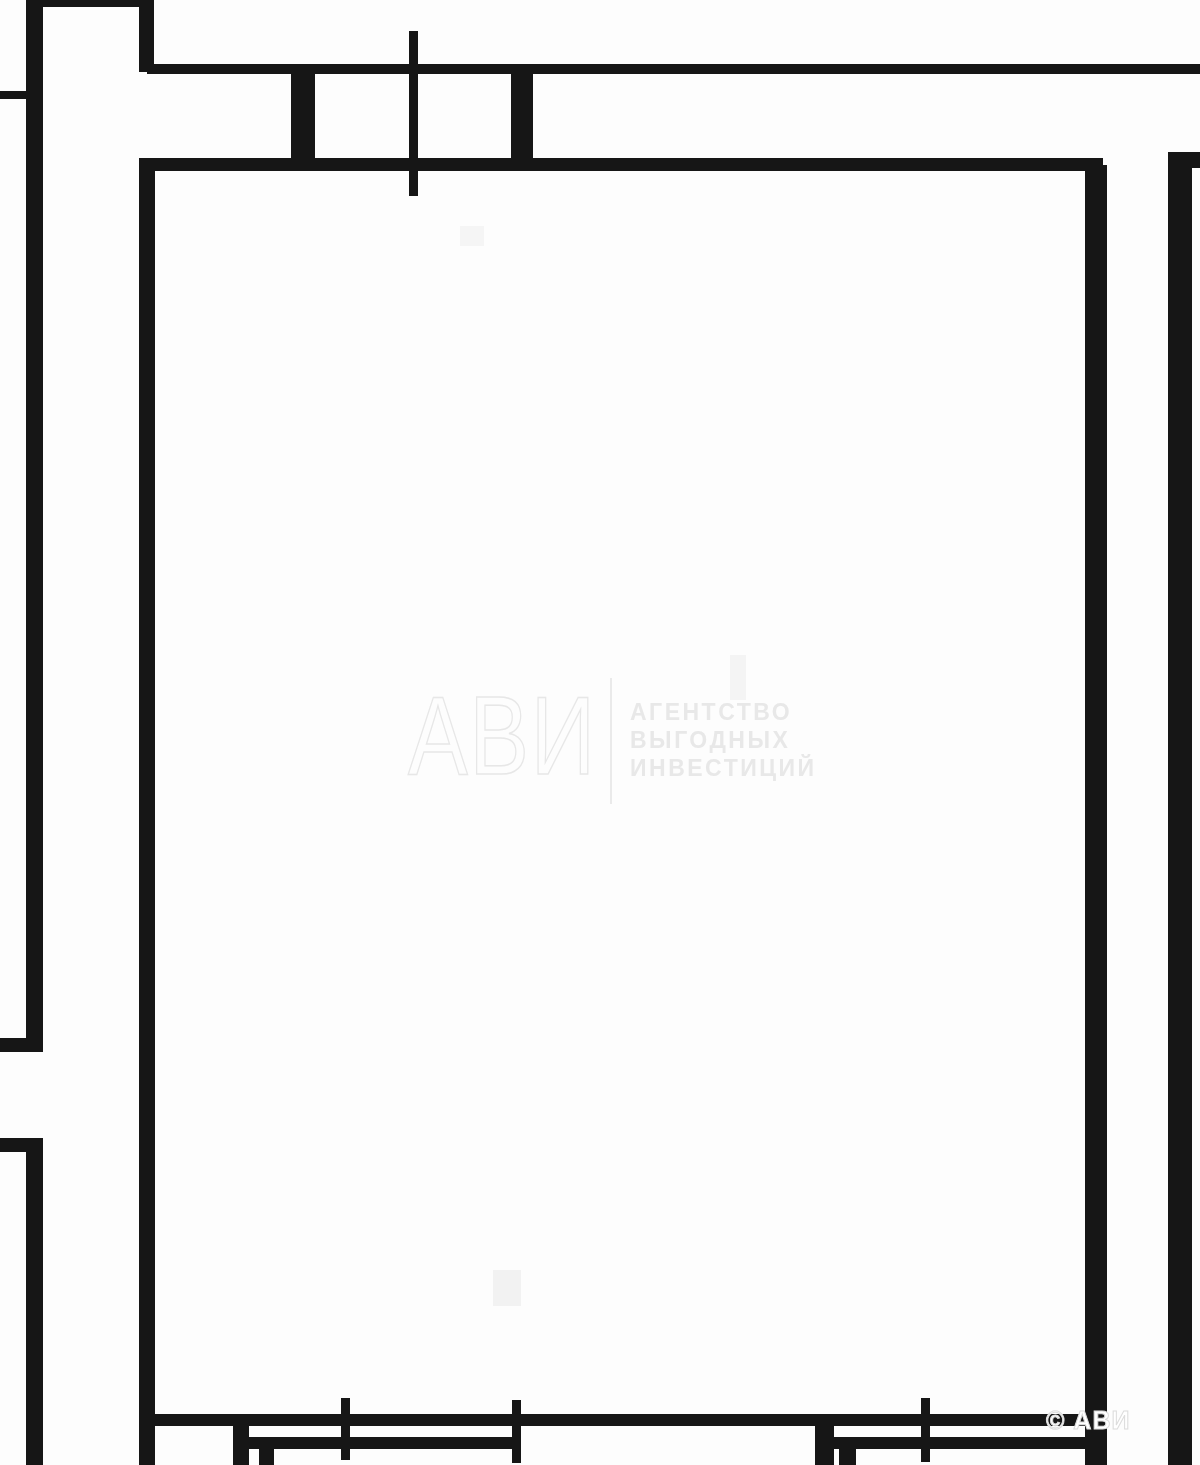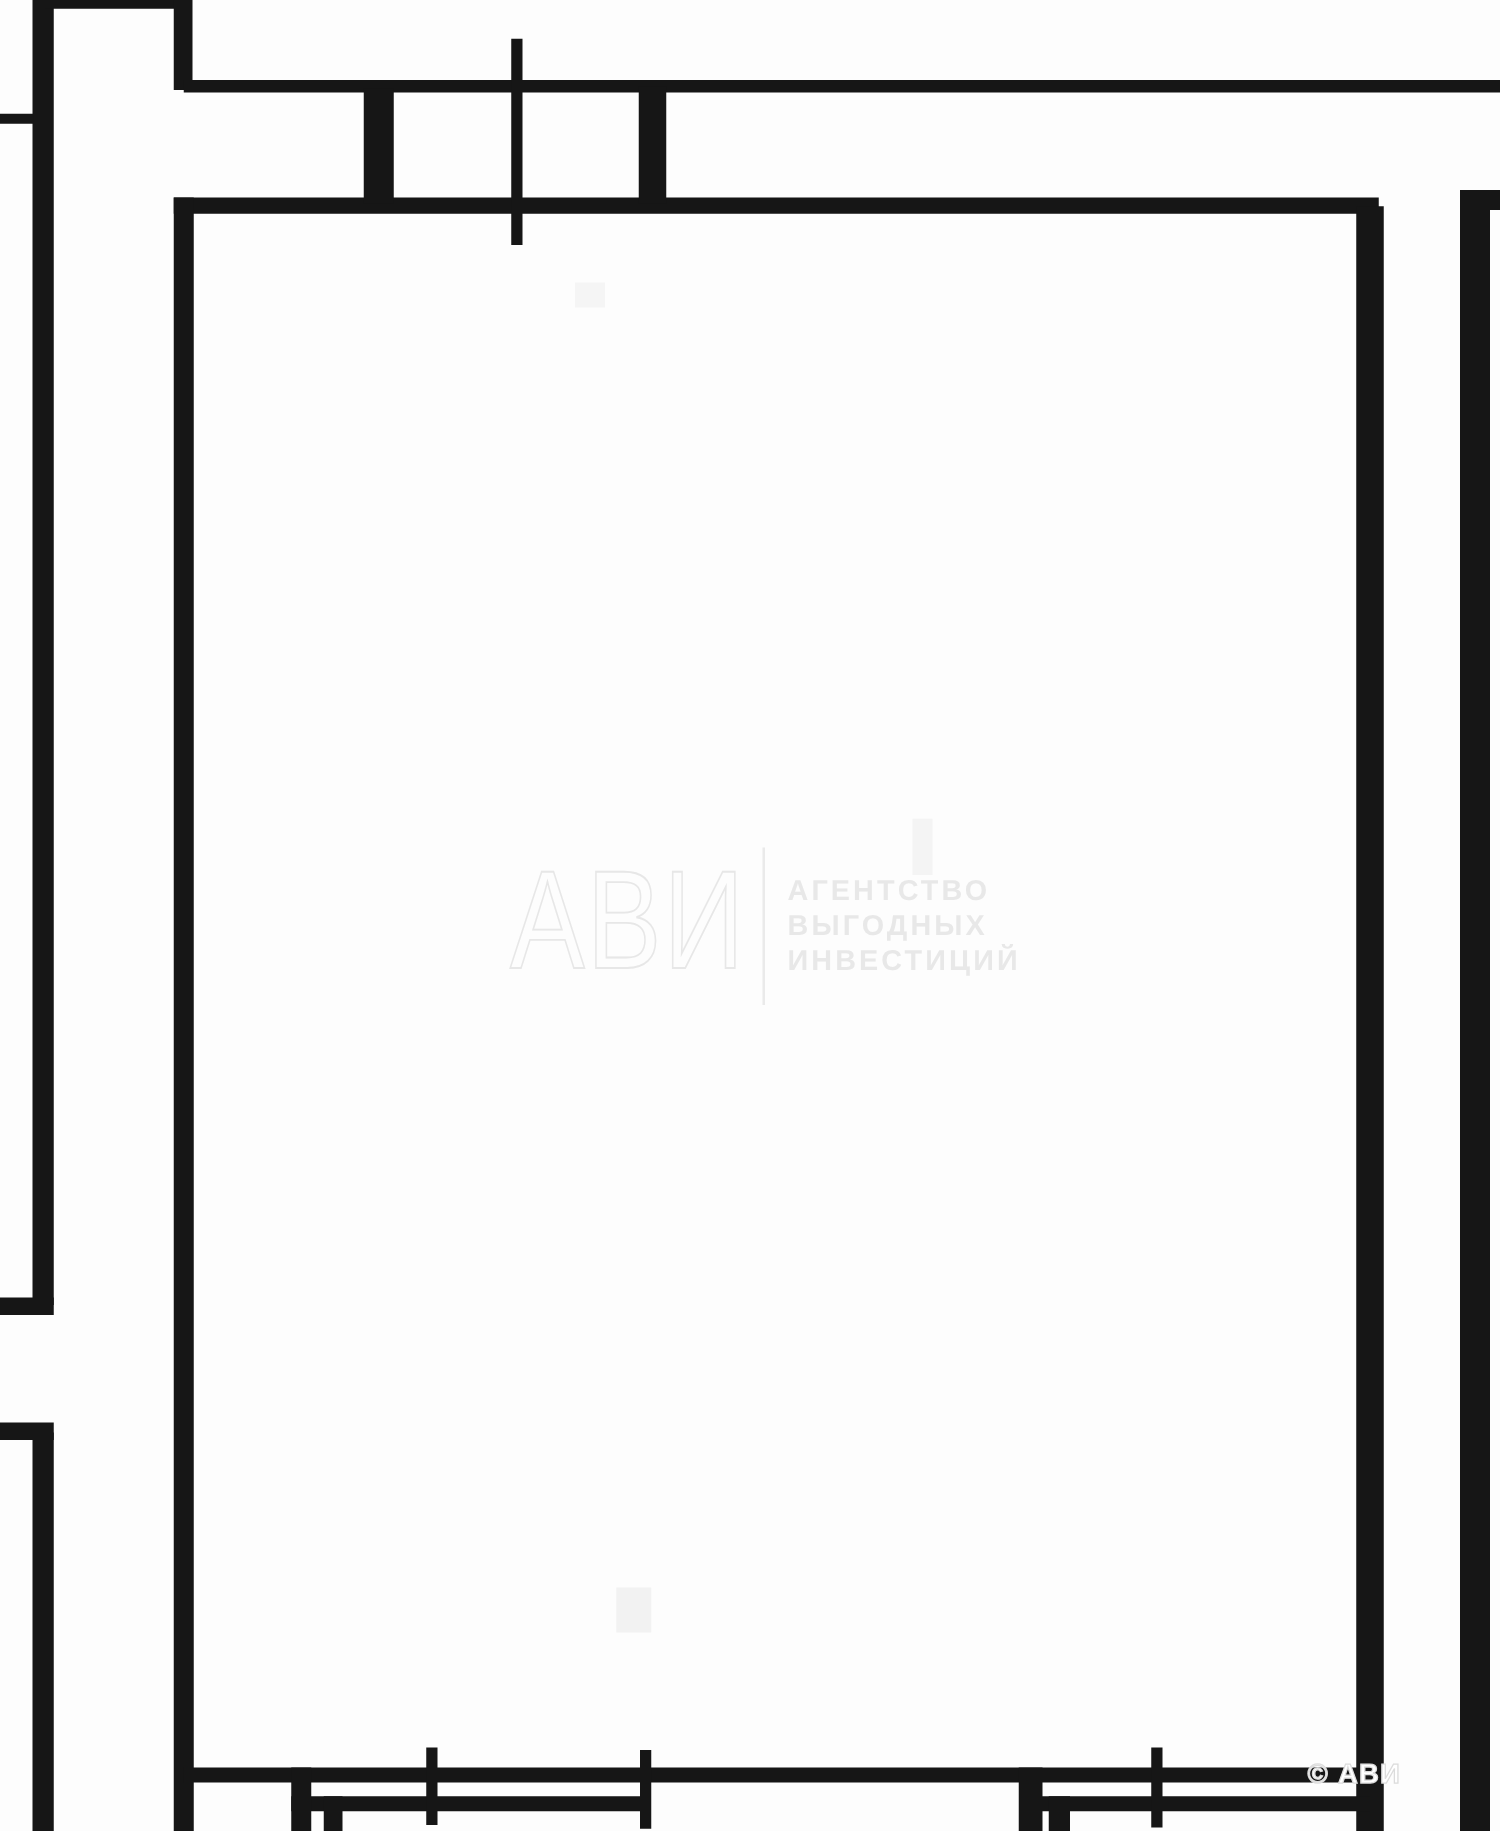--- a/index.html
+++ b/index.html
@@ -63,21 +63,21 @@
     font-weight: bold;
     letter-spacing: 2.5px;
     color: #e8e8e8;
     white-space: nowrap;
   }
   
   .wm-copyright {
     position: absolute;
     left: 1046px;
     top: 1406px;
-    font-size: 22px;
+    font-size: 25px;
     font-weight: bold;
     letter-spacing: 1px;
     color: #ffffff;
     -webkit-text-stroke: 1px #dcdcdc;
     z-index: 5;
     white-space: nowrap;
     user-select: none;
   }
 </style>
 </head>

